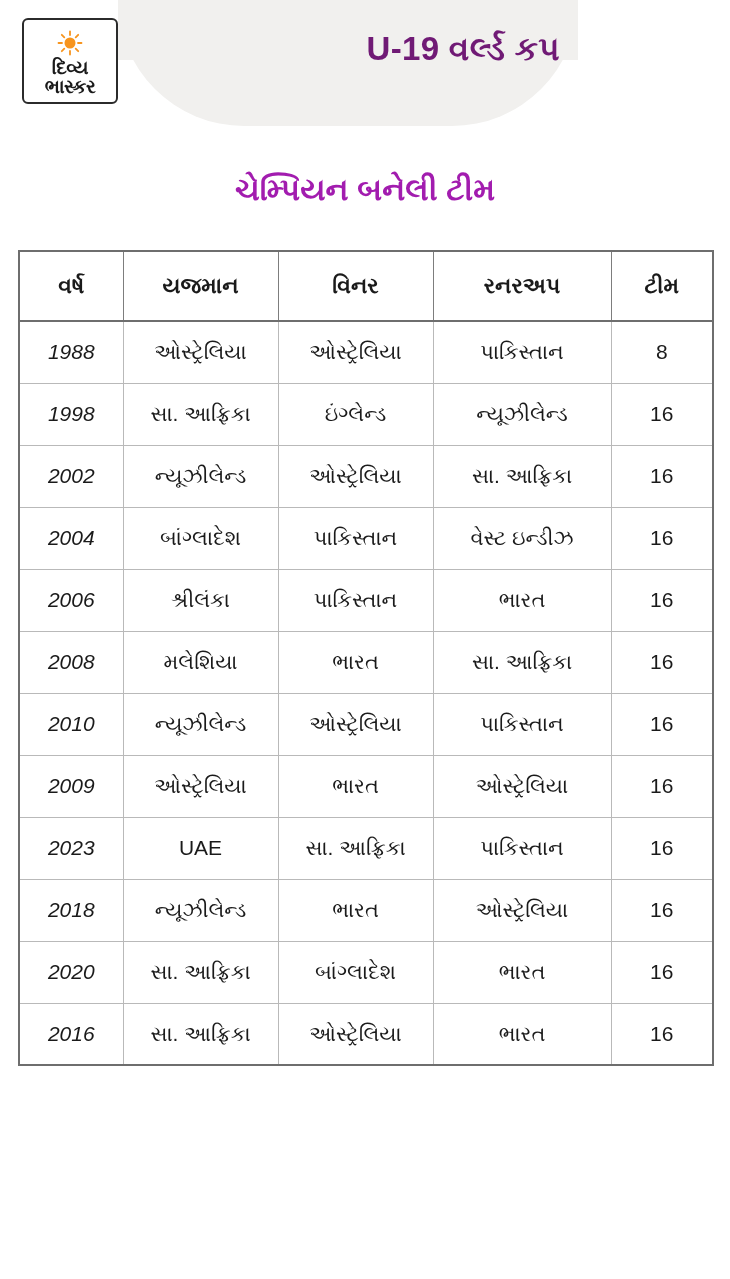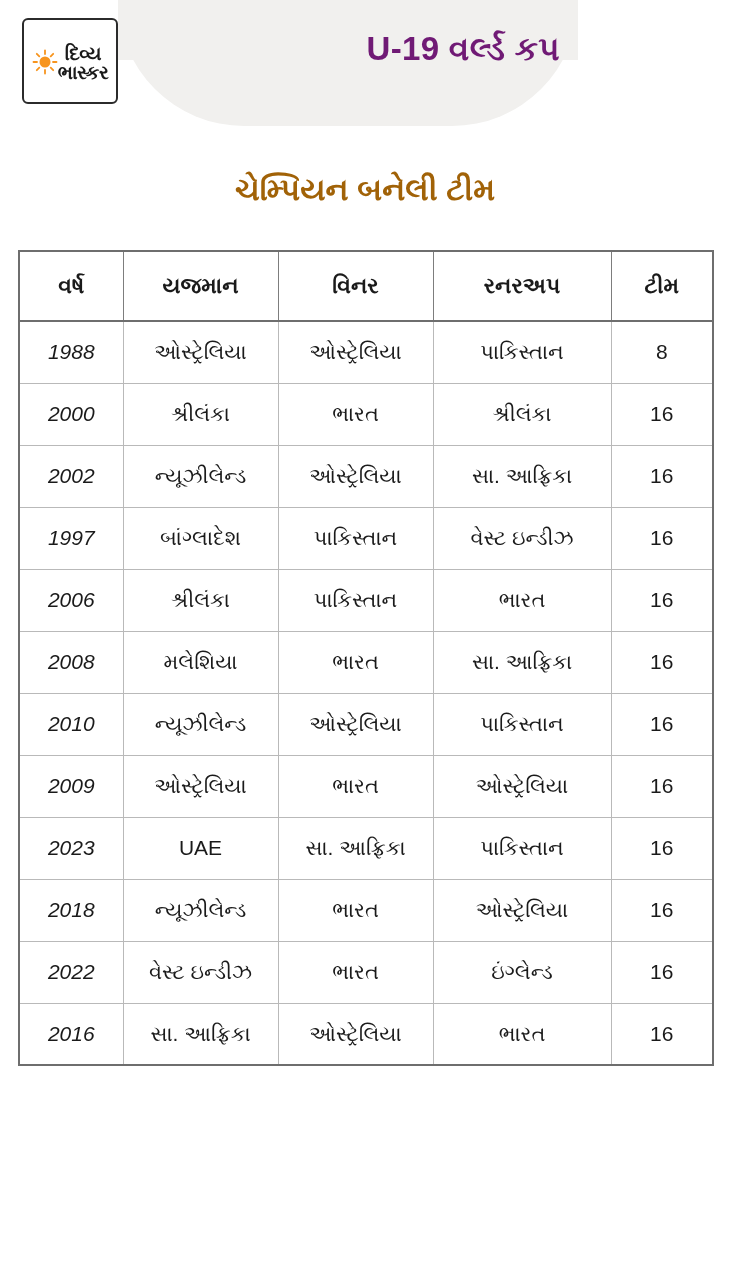--- a/index.html
+++ b/index.html
@@ -38,21 +38,21 @@
   .logo-box {
     position: absolute;
     top: 18px;
     left: 22px;
     width: 96px;
     height: 86px;
     border: 2px solid #2b2b2b;
     border-radius: 6px;
     background: #ffffff;
     display: flex;
-    flex-direction: row;
+    flex-direction: column;
     align-items: center;
     justify-content: center;
     padding-top: 4px;
   }
   .logo-sun {
     width: 26px;
     height: 26px;
     position: relative;
     margin-bottom: 2px;
   }
@@ -77,21 +77,21 @@
     letter-spacing: 0.3px;
   }
   .subtitle {
     position: absolute;
     top: 172px;
     left: 0;
     width: 730px;
     text-align: center;
     font-size: 31px;
     font-weight: bold;
-    color: #a16207;
+    color: #a21caf;
   }
   .table-wrap {
     position: absolute;
     top: 250px;
     left: 18px;
     width: 694px;
     border-radius: 14px;
   }
   table {
     width: 694px;
@@ -182,35 +182,35 @@
       </thead>
       <tbody>
         <tr>
           <td>1988</td>
           <td>ઓસ્ટ્રેલિયા</td>
           <td>ઓસ્ટ્રેલિયા</td>
           <td>પાકિસ્તાન</td>
           <td>8</td>
         </tr>
         <tr>
-          <td>2000</td>
-          <td>શ્રીલંકા</td>
-          <td>ભારત</td>
-          <td>શ્રીલંકા</td>
+          <td>1998</td>
+          <td>સા. આફ્રિકા</td>
+          <td>ઇંગ્લેન્ડ</td>
+          <td>ન્યૂઝીલેન્ડ</td>
           <td>16</td>
         </tr>
         <tr>
           <td>2002</td>
           <td>ન્યૂઝીલેન્ડ</td>
           <td>ઓસ્ટ્રેલિયા</td>
           <td>સા. આફ્રિકા</td>
           <td>16</td>
         </tr>
         <tr>
-          <td>1997</td>
+          <td>2004</td>
           <td>બાંગ્લાદેશ</td>
           <td>પાકિસ્તાન</td>
           <td>વેસ્ટ ઇન્ડીઝ</td>
           <td>16</td>
         </tr>
         <tr>
           <td>2006</td>
           <td>શ્રીલંકા</td>
           <td>પાકિસ્તાન</td>
           <td>ભારત</td>
@@ -245,24 +245,24 @@
           <td>16</td>
         </tr>
         <tr>
           <td>2018</td>
           <td>ન્યૂઝીલેન્ડ</td>
           <td>ભારત</td>
           <td>ઓસ્ટ્રેલિયા</td>
           <td>16</td>
         </tr>
         <tr>
-          <td>2022</td>
-          <td>વેસ્ટ ઇન્ડીઝ</td>
-          <td>ભારત</td>
-          <td>ઇંગ્લેન્ડ</td>
+          <td>2020</td>
+          <td>સા. આફ્રિકા</td>
+          <td>બાંગ્લાદેશ</td>
+          <td>ભારત</td>
           <td>16</td>
         </tr>
         <tr>
           <td>2016</td>
           <td>સા. આફ્રિકા</td>
           <td>ઓસ્ટ્રેલિયા</td>
           <td>ભારત</td>
           <td>16</td>
         </tr>
       </tbody>

